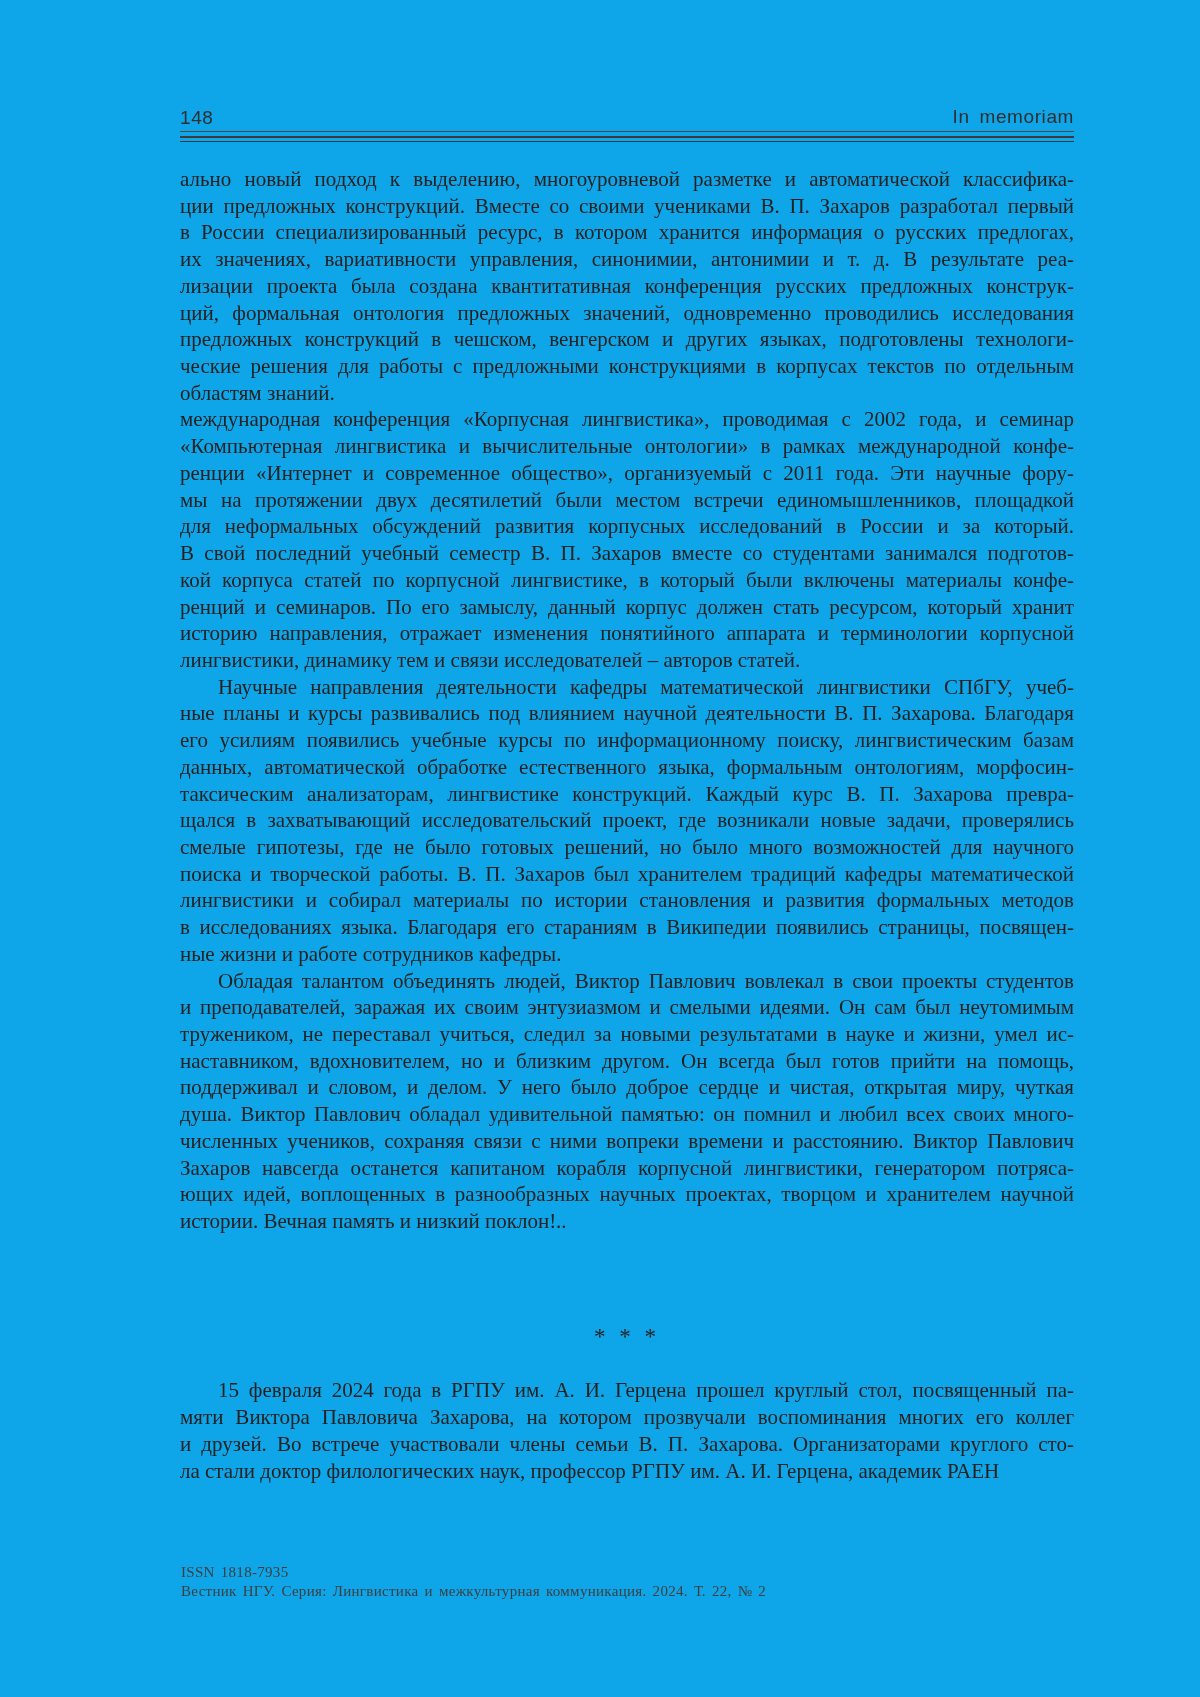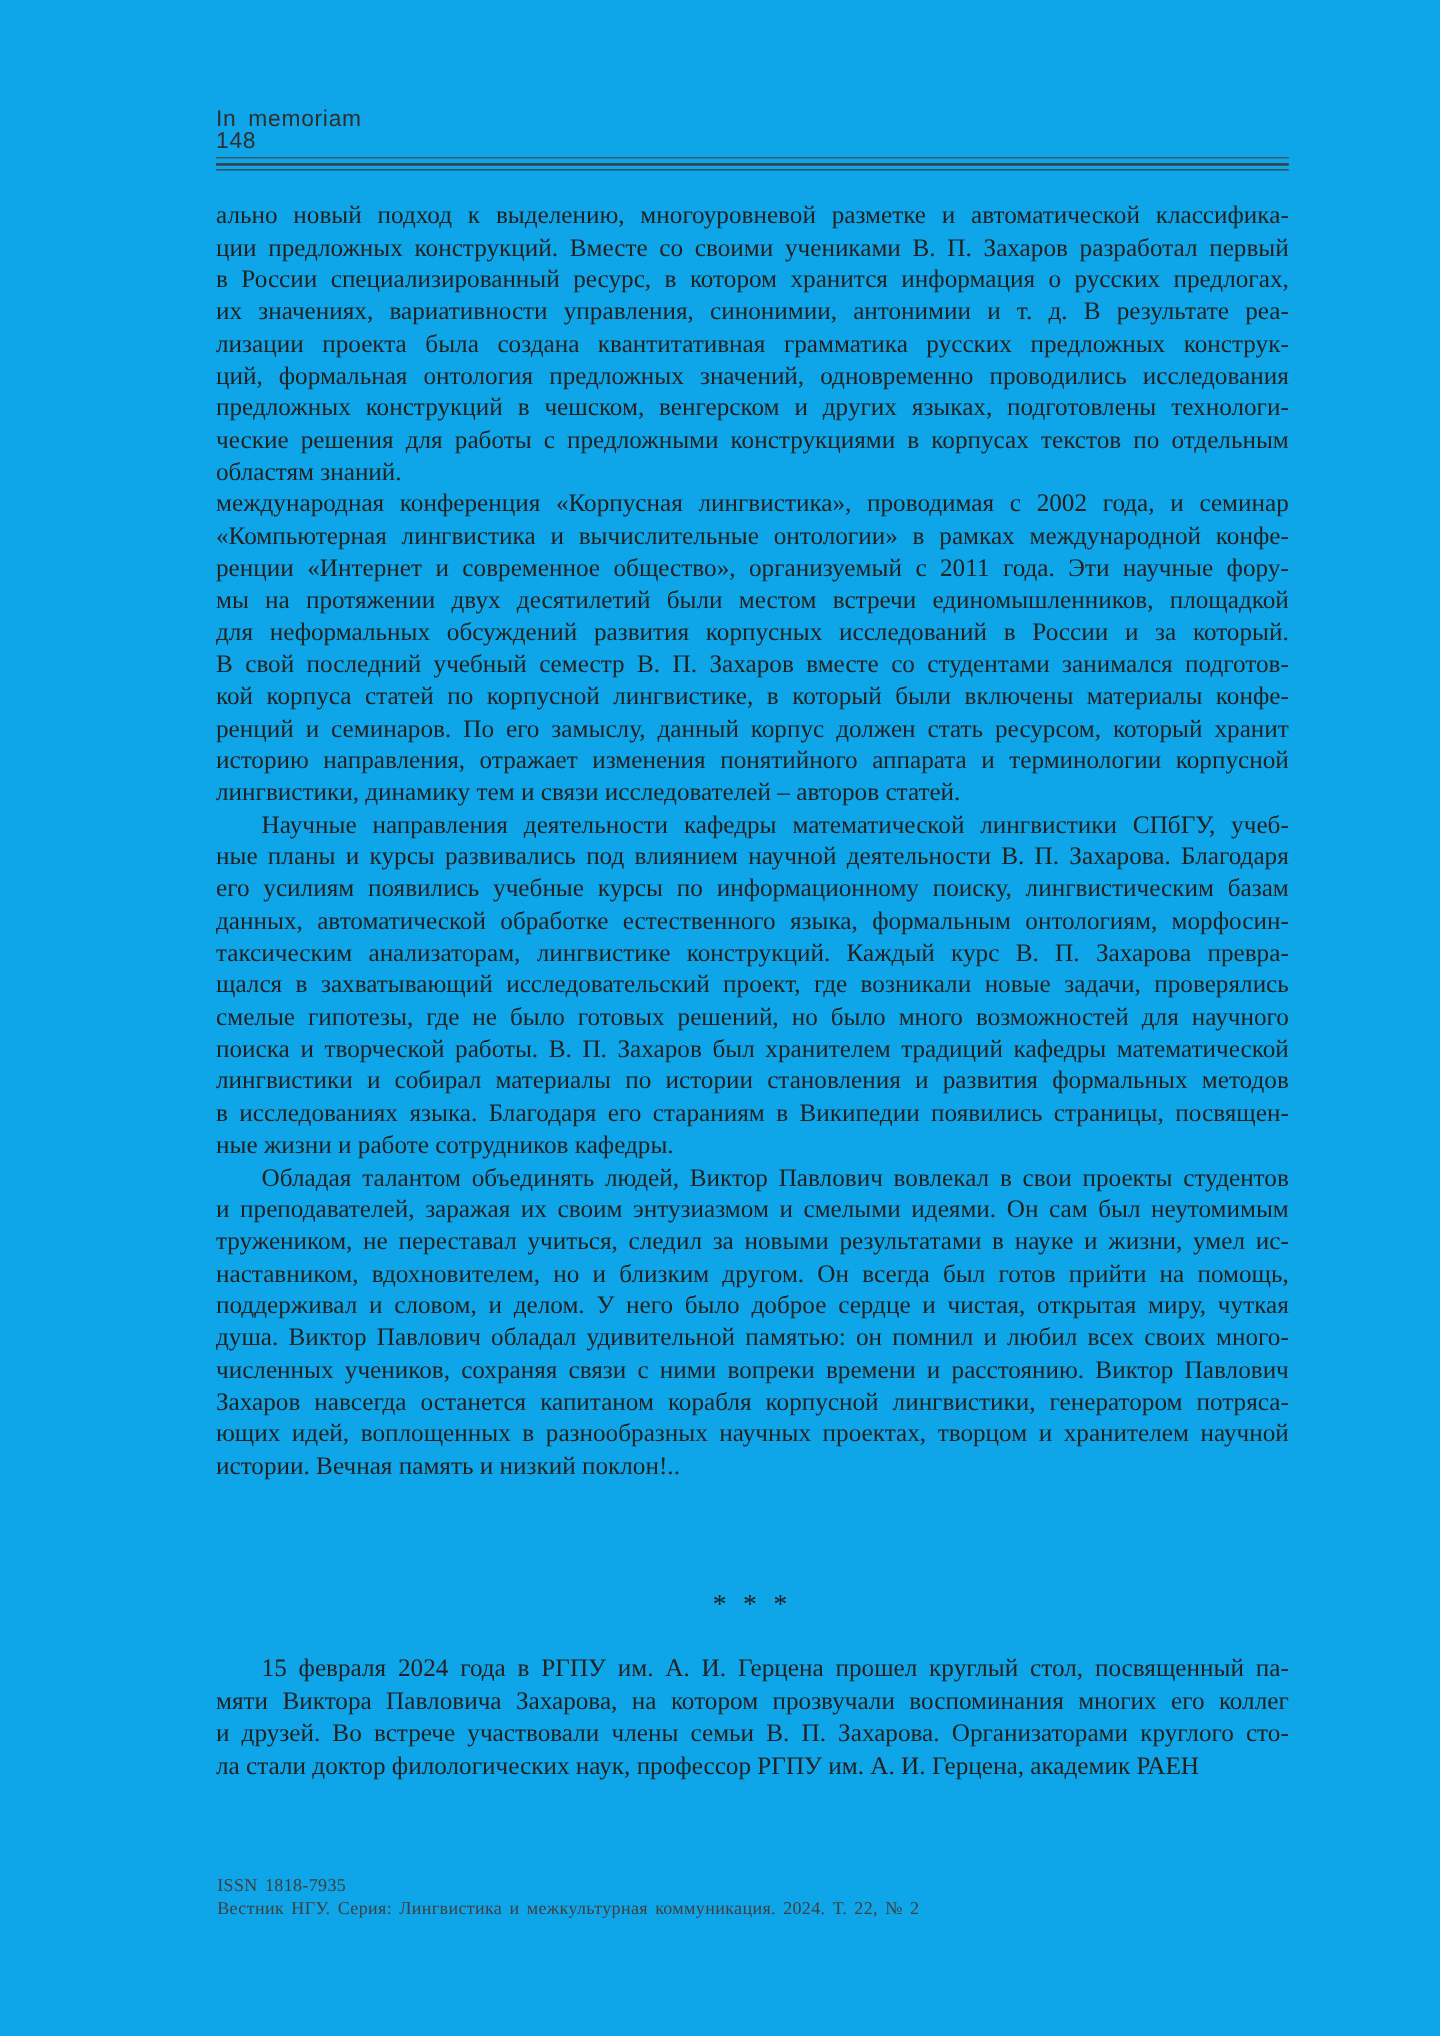--- a/index.html
+++ b/index.html
@@ -20,22 +20,22 @@
     border-bottom:1px solid #4a4a4a;
     font-family:"Liberation Sans", sans-serif;
     font-size:19px;
     color:#2f2f2f;
     letter-spacing:0.6px;
   }
   .page-num{
     position:absolute; left:0; bottom:2px;
   }
   .running-head{
-    position:absolute; left:0; right:0; bottom:20px;
-    text-align:left;
+    position:absolute; left:0; right:0; bottom:3px;
+    text-align:right;
     word-spacing:4px;
   }
   .rule-double{
     position:absolute;
     left:180px; top:136px;
     width:894px; height:3px;
     border-top:2px solid #3b3b3b;
     border-bottom:1px solid #3b3b3b;
   }
   
@@ -89,21 +89,21 @@
     <span class="running-head">In memoriam</span>
   </div>
   <div class="rule-double"></div>
 
   <div class="body-col" id="main-paragraphs">
       <div class="para">
         <div class="line">ально новый подход к выделению, многоуровневой разметке и автоматической классифика-</div>
         <div class="line">ции предложных конструкций. Вместе со своими учениками В. П. Захаров разработал первый</div>
         <div class="line">в России специализированный ресурс, в котором хранится информация о русских предлогах,</div>
         <div class="line">их значениях, вариативности управления, синонимии, антонимии и т. д. В результате реа-</div>
-        <div class="line">лизации проекта была создана квантитативная грамматика русских предложных конструк-</div>
+        <div class="line">лизации проекта была создана квантитативная конференция русских предложных конструк-</div>
         <div class="line">ций, формальная онтология предложных значений, одновременно проводились исследования</div>
         <div class="line">предложных конструкций в чешском, венгерском и других языках, подготовлены технологи-</div>
         <div class="line">ческие решения для работы с предложными конструкциями в корпусах текстов по отдельным</div>
         <div class="line last">областям знаний.</div>
       </div>
       <div class="para">
         <div class="line">международная конференция «Корпусная лингвистика», проводимая с 2002 года, и семинар</div>
         <div class="line">«Компьютерная лингвистика и вычислительные онтологии» в рамках международной конфе-</div>
         <div class="line">ренции «Интернет и современное общество», организуемый с 2011 года. Эти научные фору-</div>
         <div class="line">мы на протяжении двух десятилетий были местом встречи единомышленников, площадкой</div>

